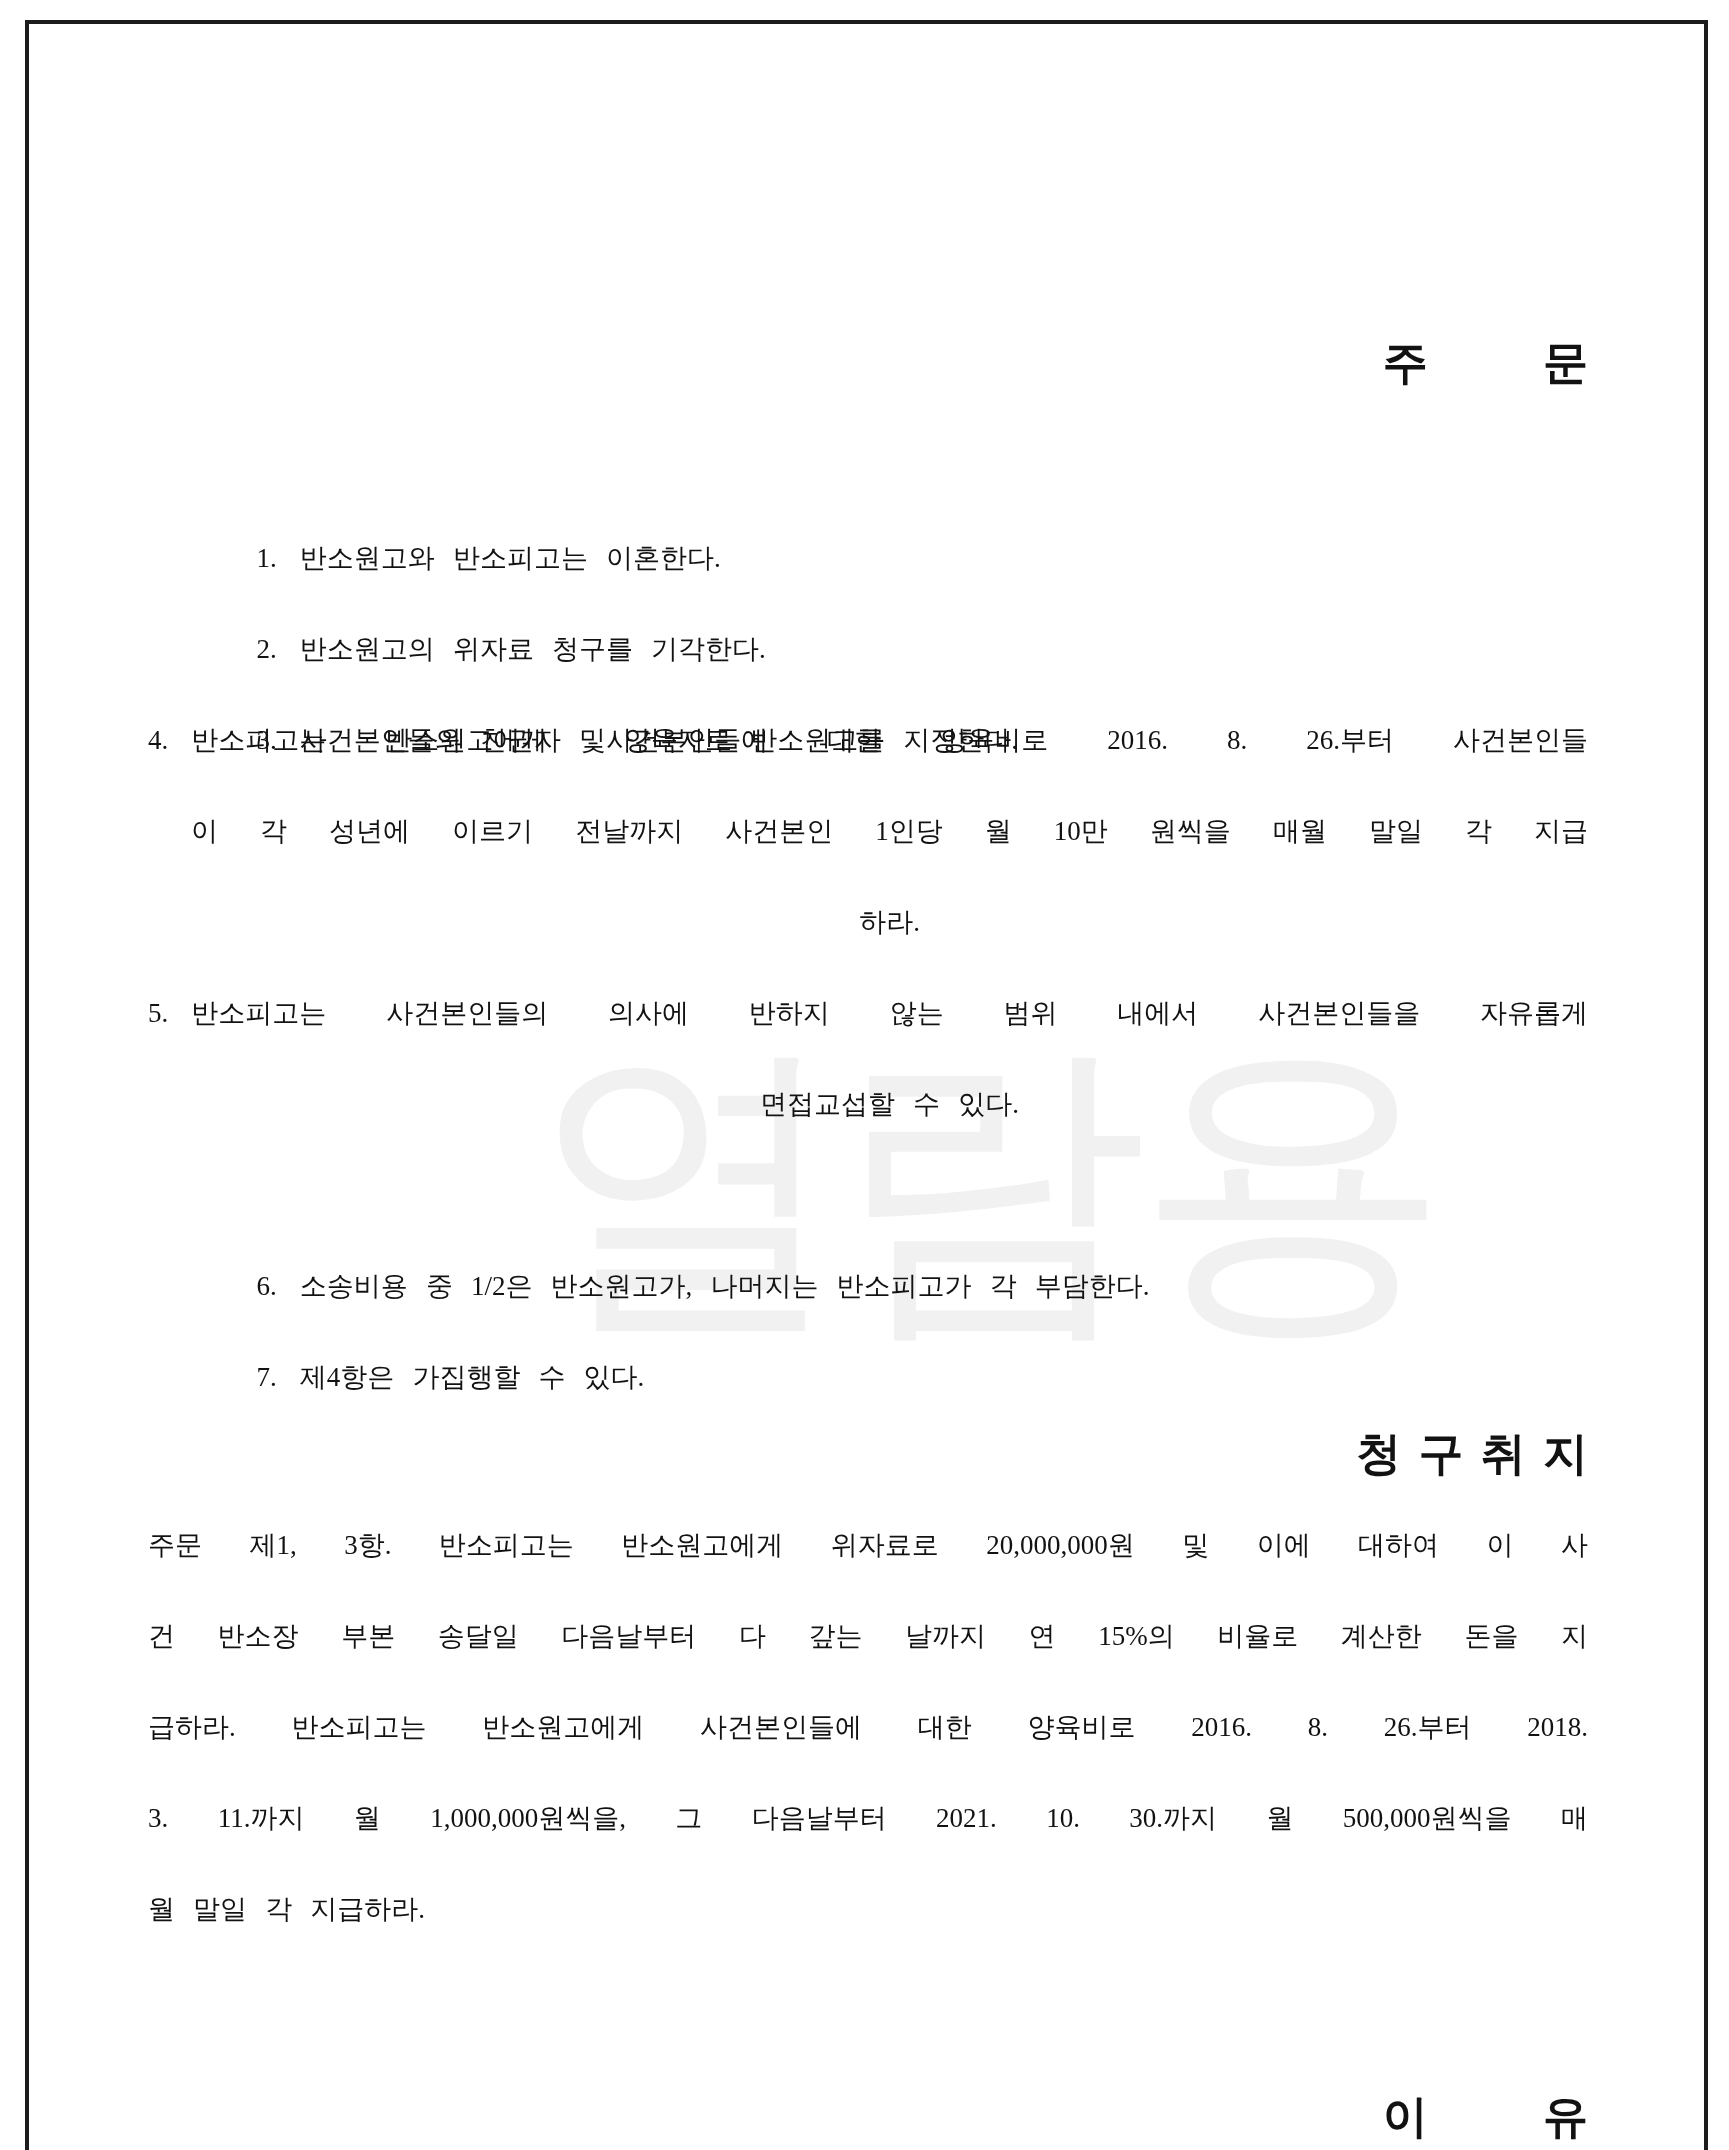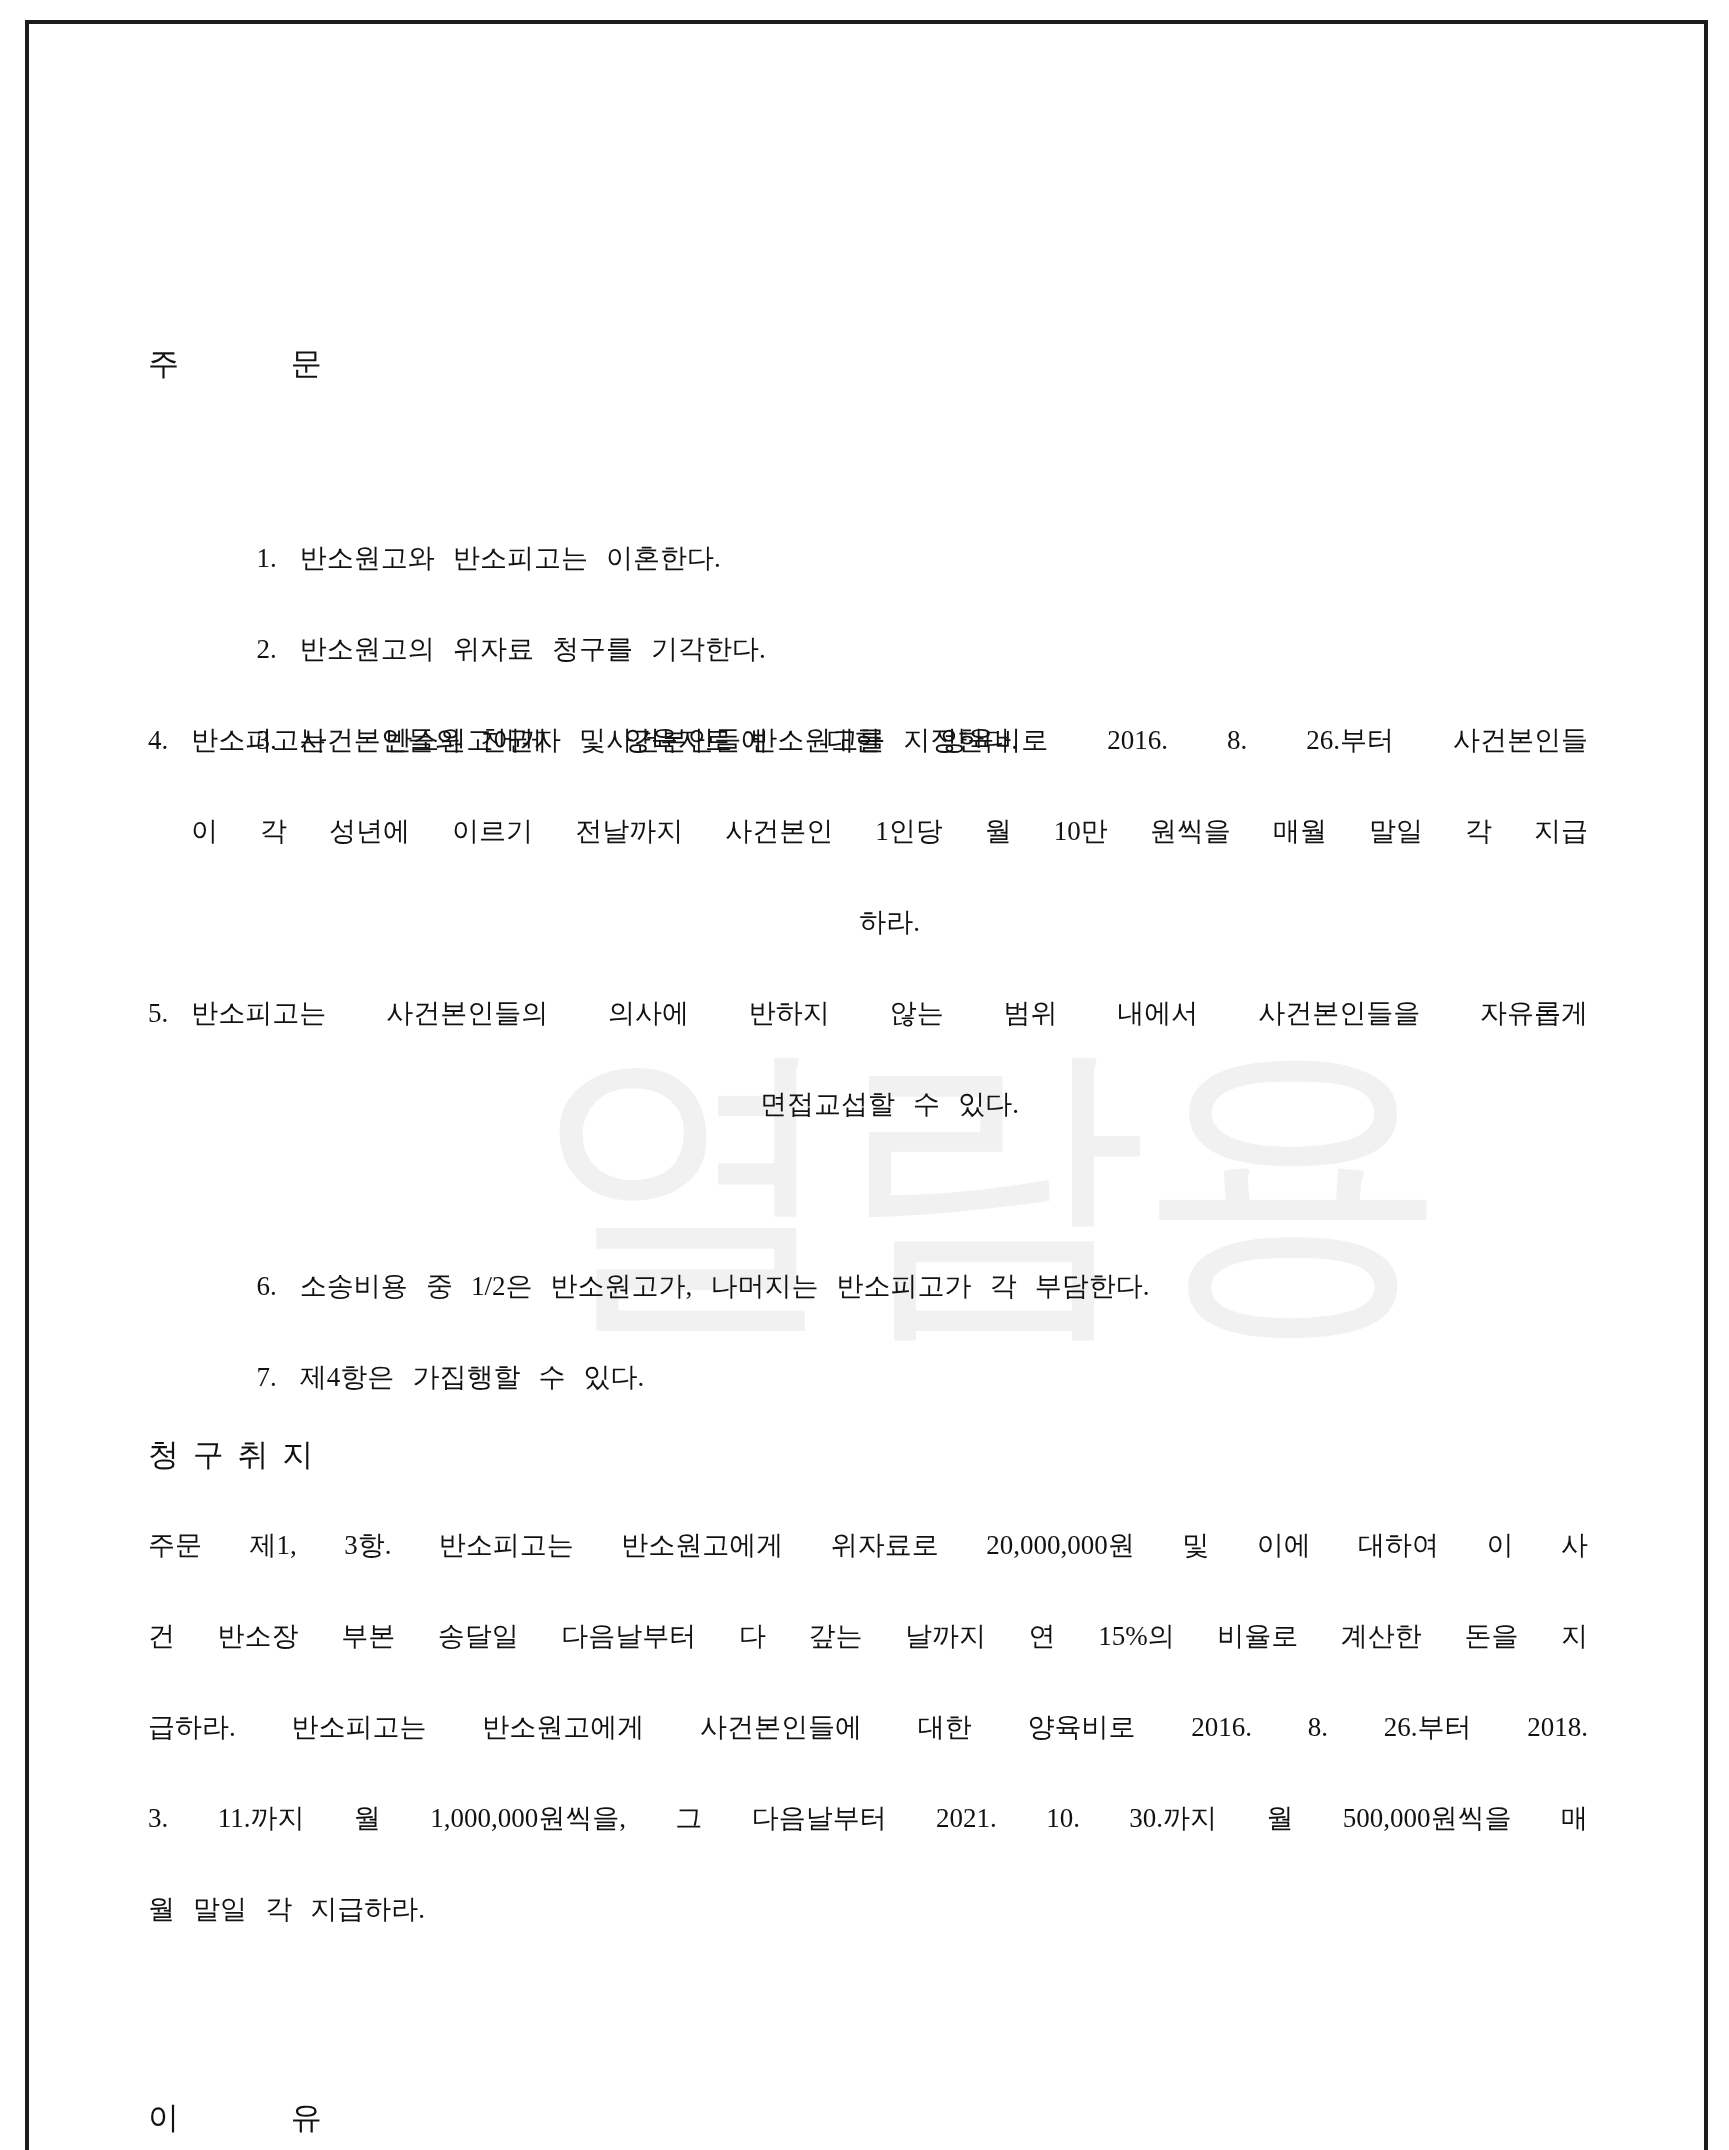--- a/index.html
+++ b/index.html
@@ -50,23 +50,23 @@
   }
   .ln.cont { padding-left: 43px; text-align: center; }
   .ln.jfy {
     white-space: normal;
     word-spacing: normal;
     text-align: justify;
     text-align-last: justify;
     overflow: hidden;
   }
   .sec-title {
-    font-size: 31px;
-    font-weight: 400;
-    text-align: left;
+    font-size: 45px;
+    font-weight: 700;
+    text-align: right;
     line-height: 91px;
     height: 91px;
     white-space: pre;
   }
   .ws-wide   { word-spacing: 104px; }
   .ws-narrow { word-spacing: 6px; }
   .mt-items  { margin-top: 12.5px; }
   .mt-claim  { margin-top: 77px; }
   .mt-reason { margin-top: 117px; }
 </style>

